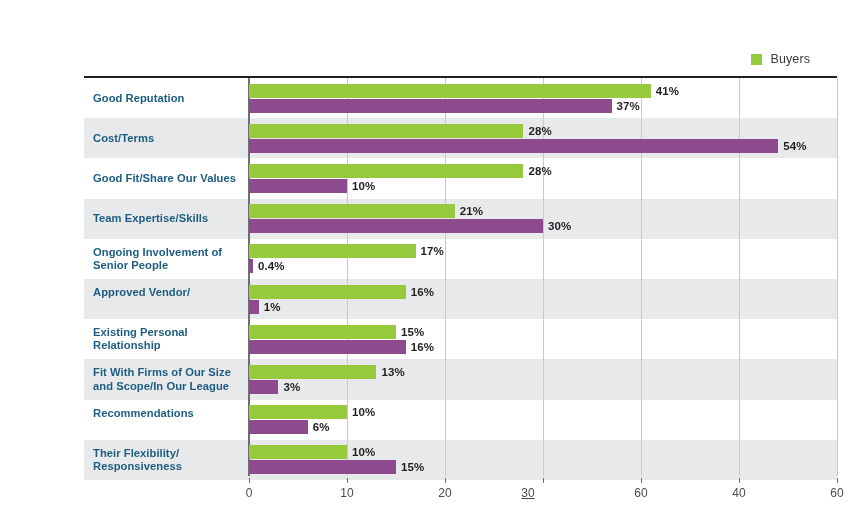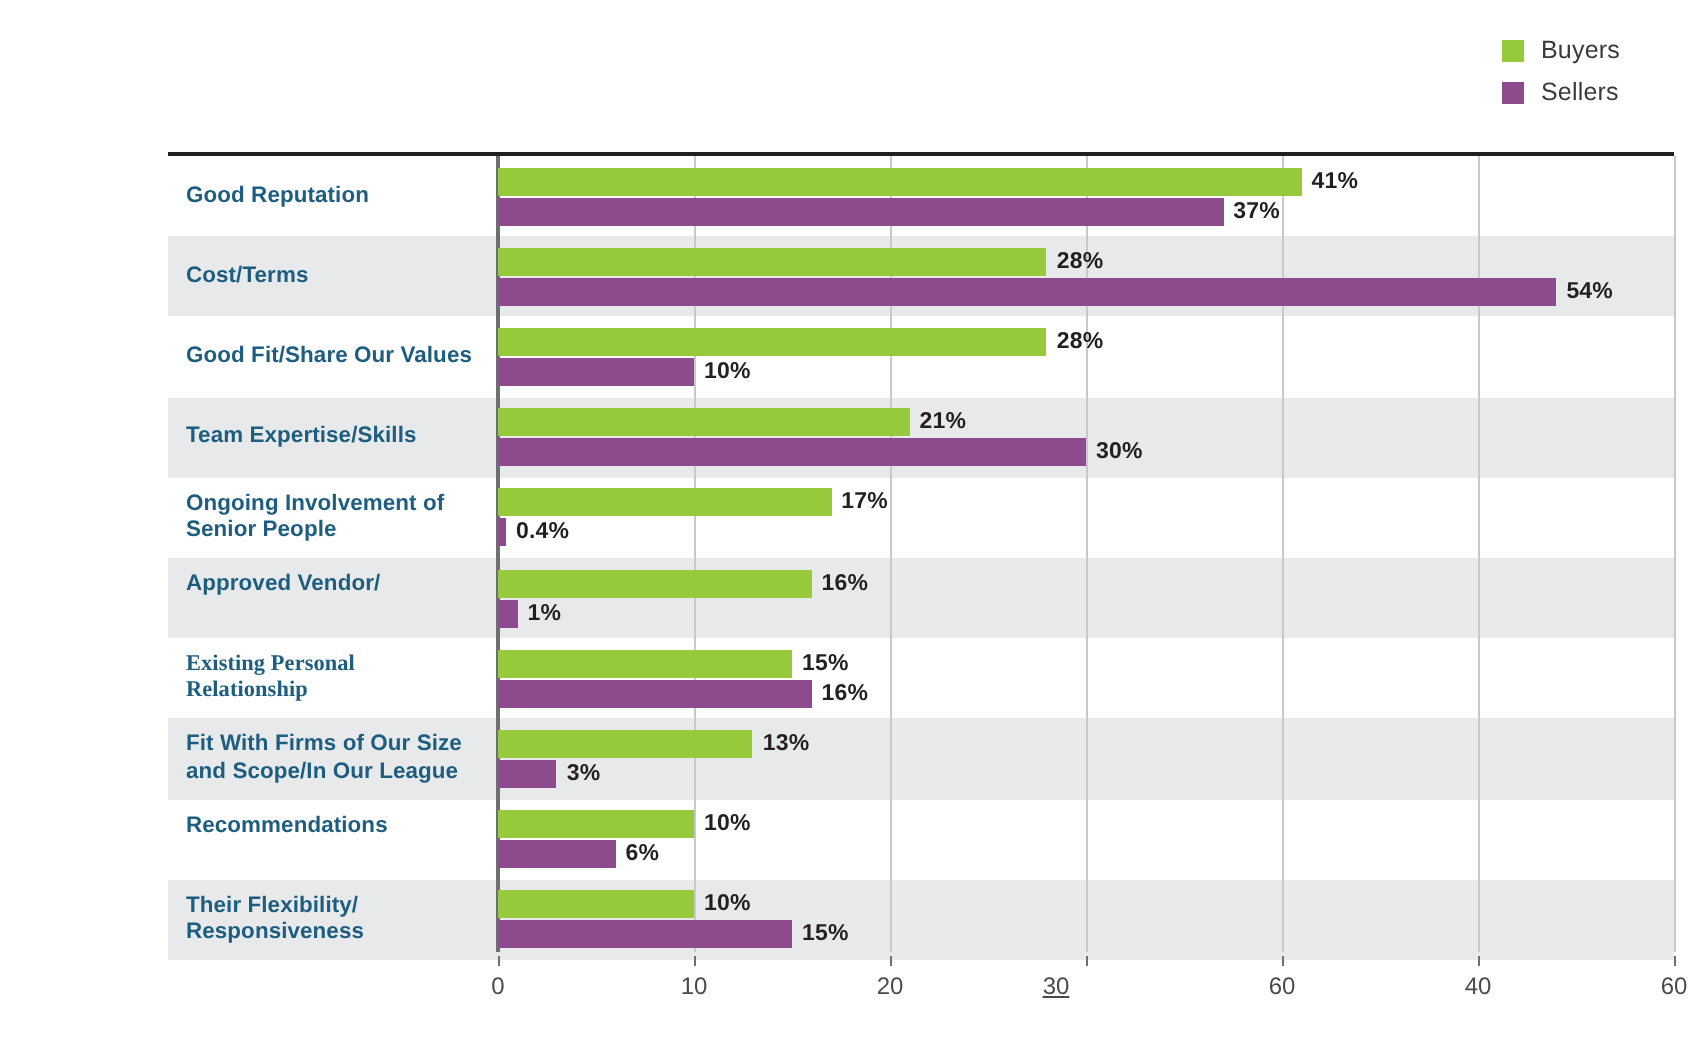--- a/index.html
+++ b/index.html
@@ -25,20 +25,21 @@
     right: 44px;
     display: flex;
     flex-direction: column;
     gap: 7px;
   }
   .legend-item {
     display: flex;
     align-items: center;
     gap: 8px;
     height: 14px;
+    margin-top: 34px;
   }
   .legend-swatch {
     width: 11px;
     height: 11px;
     flex: 0 0 11px;
     display: block;
   }
   .legend-label {
     font-size: 12.5px;
     color: #3a3a3a;
@@ -186,21 +187,21 @@
         <div class="cat-label" style="top: 134.1px;">
           <span class="ln">Team Expertise/Skills</span>
         </div>
         <div class="cat-label" style="top: 167.7px;">
           <span class="ln">Ongoing Involvement of</span>
           <span class="ln">Senior People</span>
         </div>
         <div class="cat-label" style="top: 207.9px;">
           <span class="ln">Approved Vendor/</span>
         </div>
-        <div class="cat-label" style="top: 248.1px; font-family: Liberation Serif, serif;">
+        <div class="cat-label" style="top: 248.1px;">
           <span class="ln">Existing Personal</span>
           <span class="ln">Relationship</span>
         </div>
         <div class="cat-label" style="top: 288.3px;">
           <span class="ln">Fit With Firms of Our Size</span>
           <span class="ln">and Scope/In Our League</span>
         </div>
         <div class="cat-label" style="top: 328.5px;">
           <span class="ln">Recommendations</span>
         </div>

